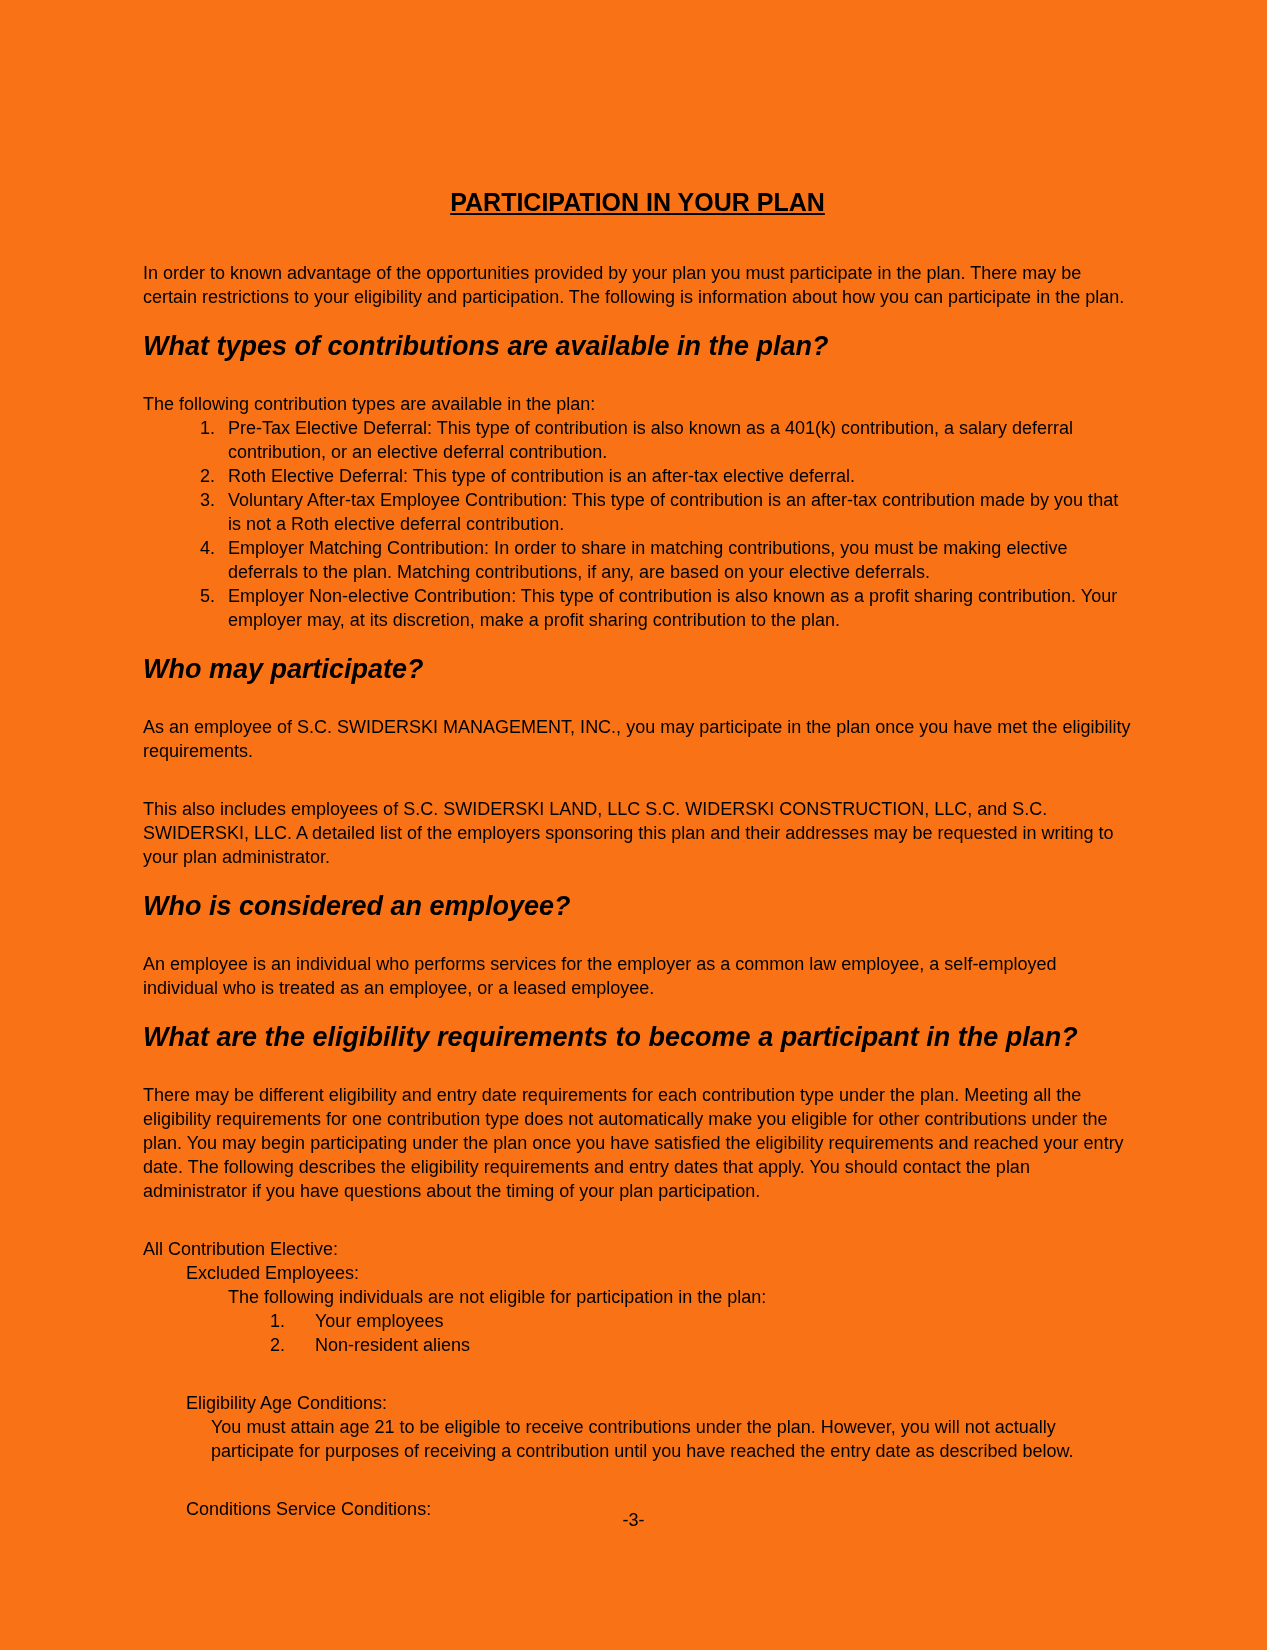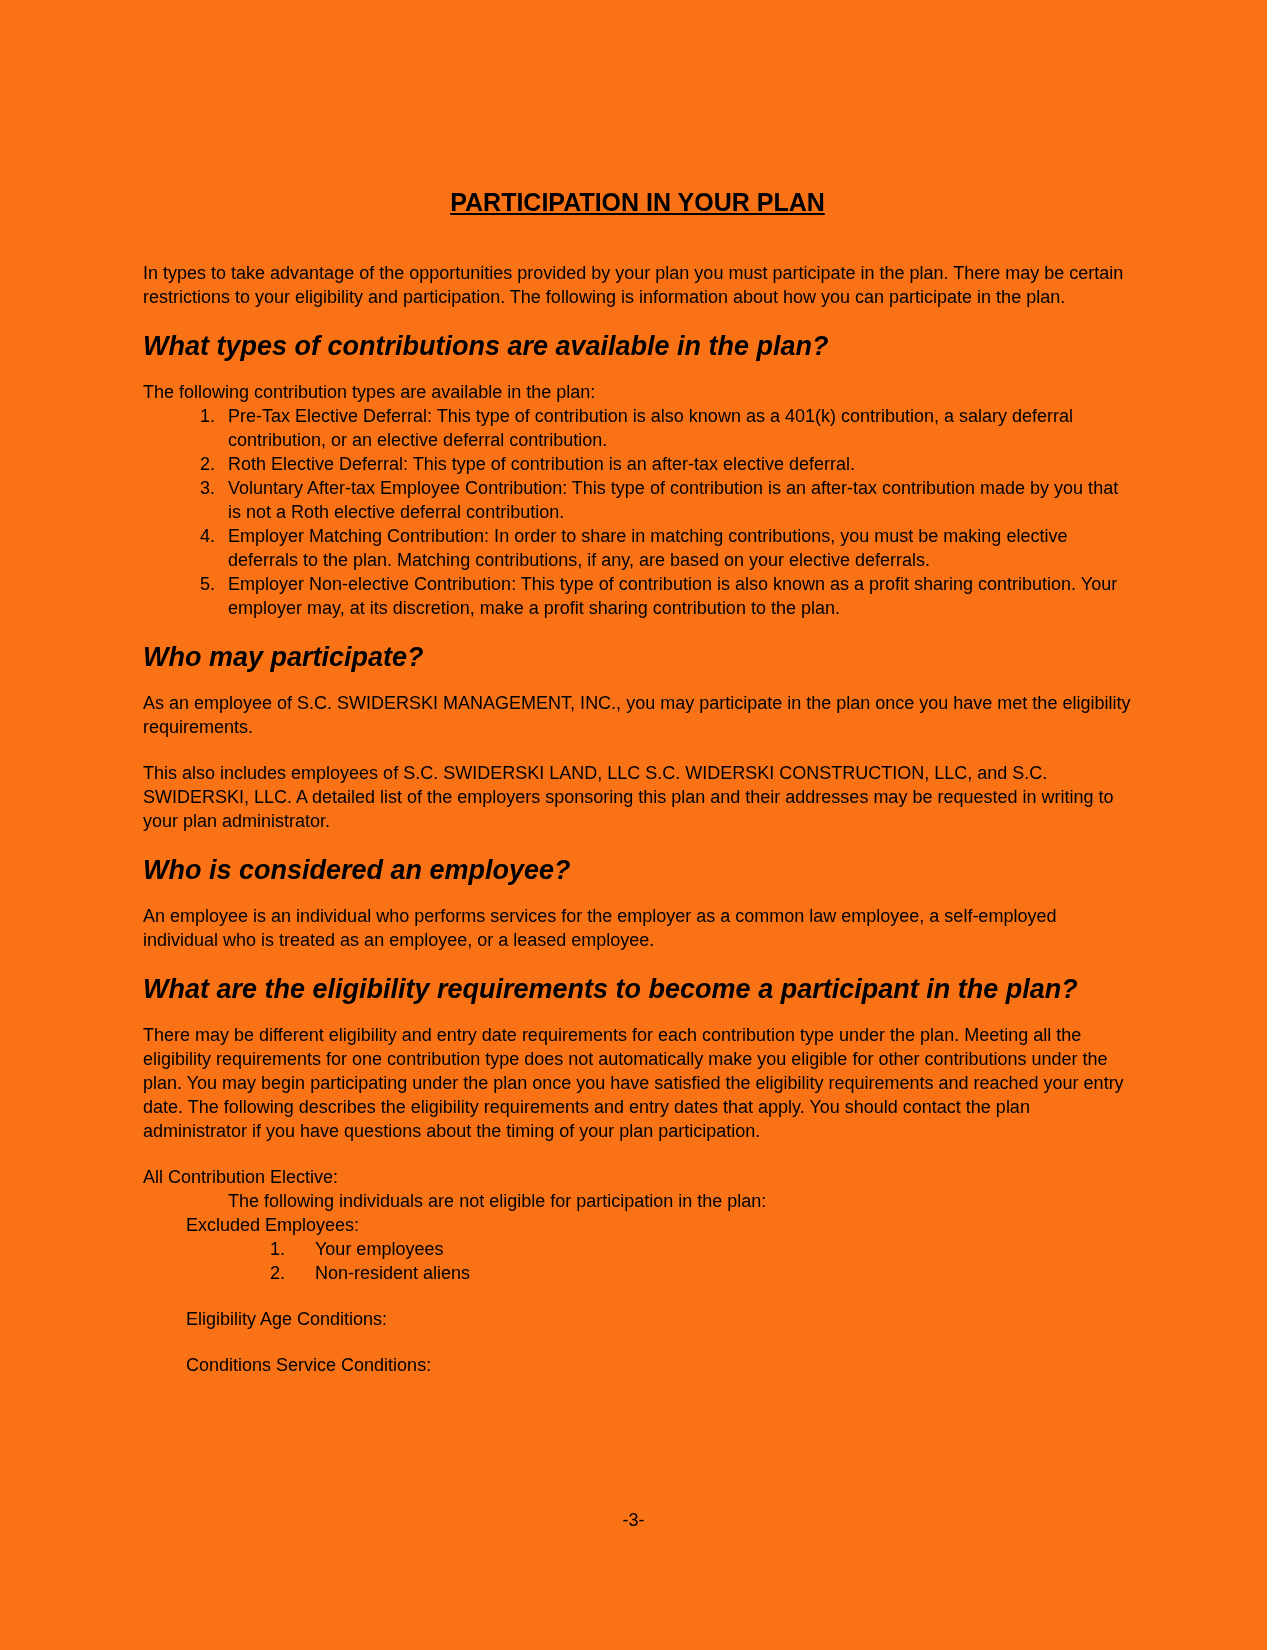--- a/index.html
+++ b/index.html
@@ -26,21 +26,21 @@
   }
   .doc-title {
     text-align: center;
     font-size: 25px;
     line-height: 29px;
     font-weight: bold;
     text-decoration: underline;
     margin: 0 0 44px 0;
   }
   .para { margin: 0; }
-  .gap { margin-top: 22px; }
+  .gap { margin-top: 34px; }
   .q-heading {
     font-weight: bold;
     font-style: italic;
     margin: 25px 0 0 0;
   }
   ol.num-list {
     margin: 0;
     padding: 0 0 0 85px;
     list-style: none;
     counter-reset: n;
@@ -81,21 +81,21 @@
   }
 </style>
 </head>
 <body>
 
 <div class="page">
   <div class="content">
 
     <h1 class="doc-title">PARTICIPATION IN YOUR PLAN</h1>
 
-    <p class="para">In types to take advantage of the opportunities provided by your plan you must participate in the plan. There may be certain restrictions to your eligibility and participation. The following is information about how you can participate in the plan.</p>
+    <p class="para">In order to known advantage of the opportunities provided by your plan you must participate in the plan. There may be certain restrictions to your eligibility and participation. The following is information about how you can participate in the plan.</p>
 
     <h2 class="q-heading">What types of contributions are available in the plan?</h2>
 
     <p class="para gap">The following contribution types are available in the plan:</p>
     <ol class="num-list">
       <li>Pre-Tax Elective Deferral: This type of contribution is also known as a 401(k) contribution, a salary deferral contribution, or an elective deferral contribution.</li>
       <li>Roth Elective Deferral: This type of contribution is an after-tax elective deferral.</li>
       <li>Voluntary After-tax Employee Contribution: This type of contribution is an after-tax contribution made by you that is not a Roth elective deferral contribution.</li>
       <li>Employer Matching Contribution: In order to share in matching contributions, you must be making elective deferrals to the plan. Matching contributions, if any, are based on your elective deferrals.</li>
       <li>Employer Non-elective Contribution: This type of contribution is also known as a profit sharing contribution. Your employer may, at its discretion, make a profit sharing contribution to the plan.</li>
@@ -108,27 +108,28 @@
 
     <h2 class="q-heading">Who is considered an employee?</h2>
 
     <p class="para gap">An employee is an individual who performs services for the employer as a common law employee, a self-employed individual who is treated as an employee, or a leased employee.</p>
 
     <h2 class="q-heading">What are the eligibility requirements to become a participant in the plan?</h2>
 
     <p class="para gap">There may be different eligibility and entry date requirements for each contribution type under the plan. Meeting all the eligibility requirements for one contribution type does not automatically make you eligible for other contributions under the plan. You may begin participating under the plan once you have satisfied the eligibility requirements and reached your entry date.  The following describes the eligibility requirements and entry dates that apply. You should contact the plan administrator if you have questions about the timing of your plan participation.</p>
 
     <p class="para gap">All Contribution Elective:</p>
+    <p class="para indent-1">Excluded Employees:</p>
     <p class="para indent-2">The following individuals are not eligible for participation in the plan:</p>
-    <p class="para indent-1">Excluded Employees:</p>
     <ol class="num-list-wide">
       <li>Your employees</li>
       <li>Non-resident aliens</li>
     </ol>
 
     <p class="para gap indent-1">Eligibility Age Conditions:</p>
+    <p class="para indent-body">You must attain age 21 to be eligible to receive contributions under the plan. However, you will not actually participate for purposes of receiving a contribution until you have reached the entry date as described below.</p>
 
     <p class="para gap indent-1">Conditions Service Conditions:</p>
 
   </div>
 
   <div class="footer-page-number">-3-</div>
 </div>
 
 </body></html>

